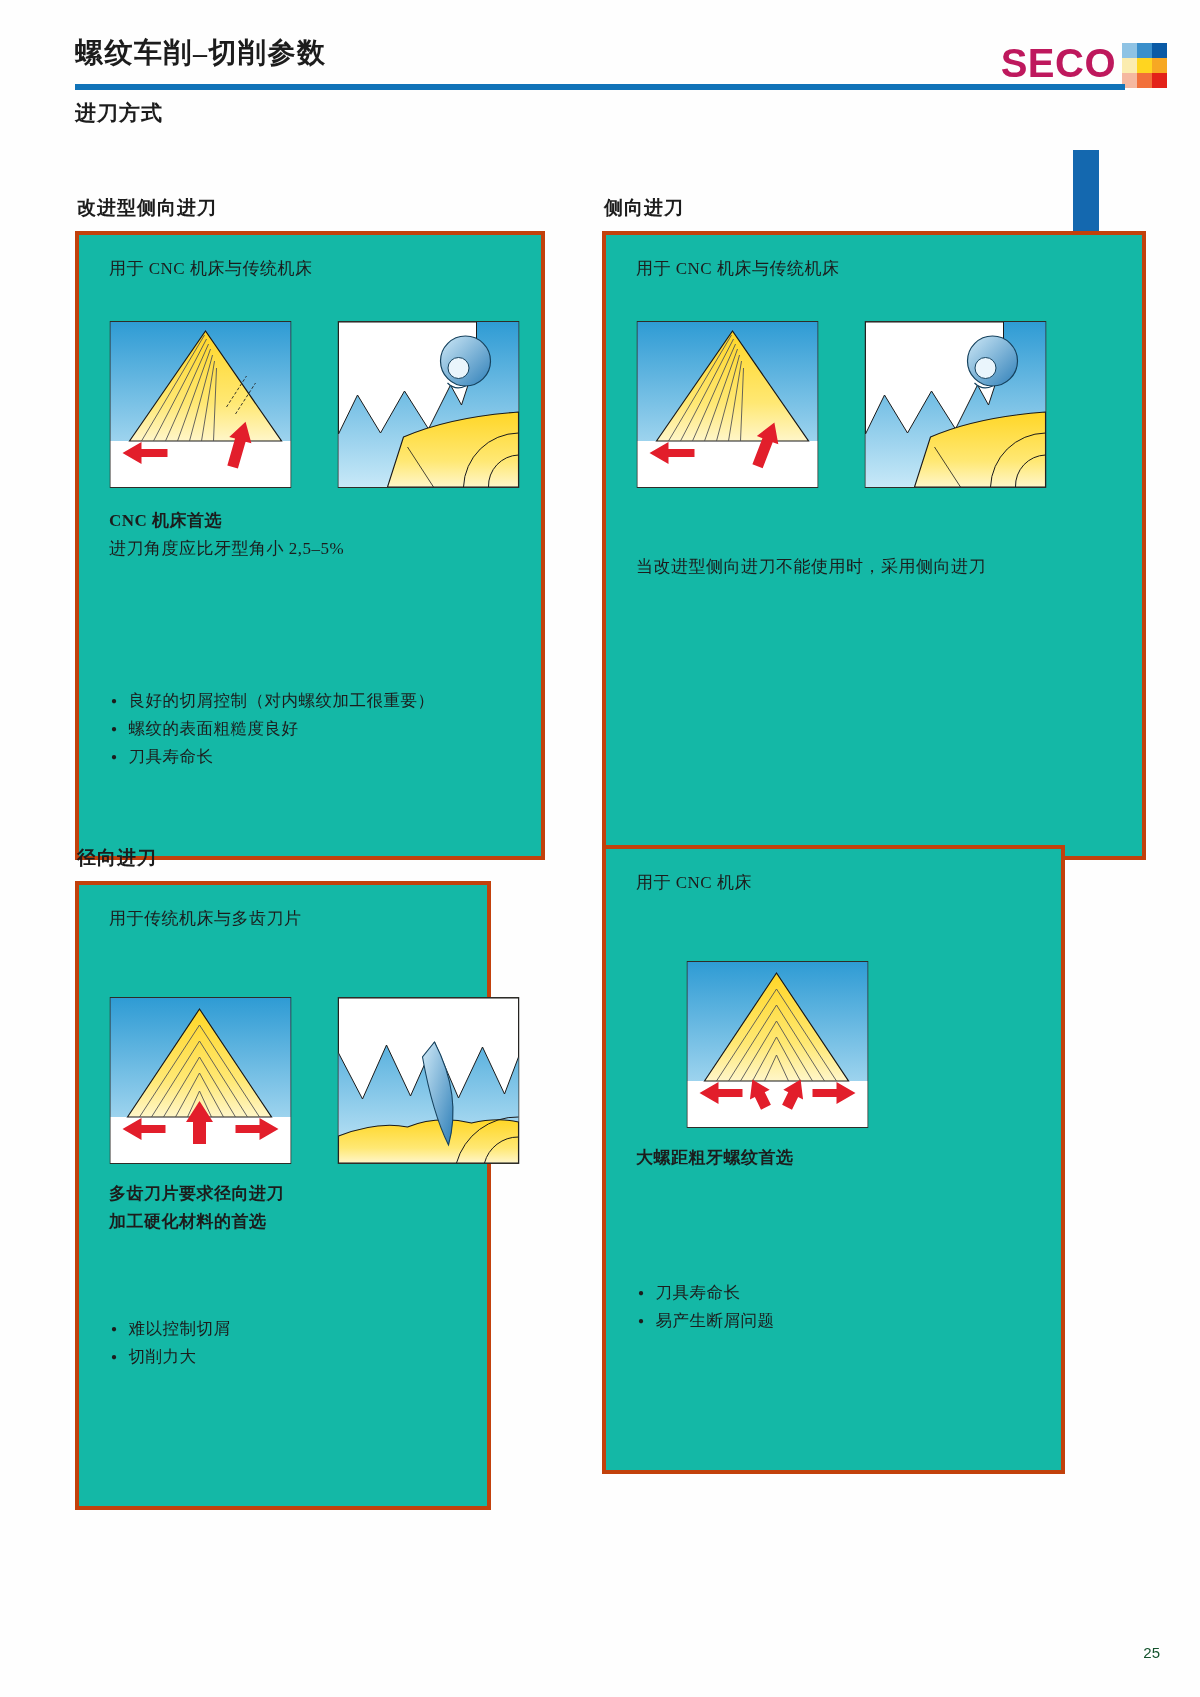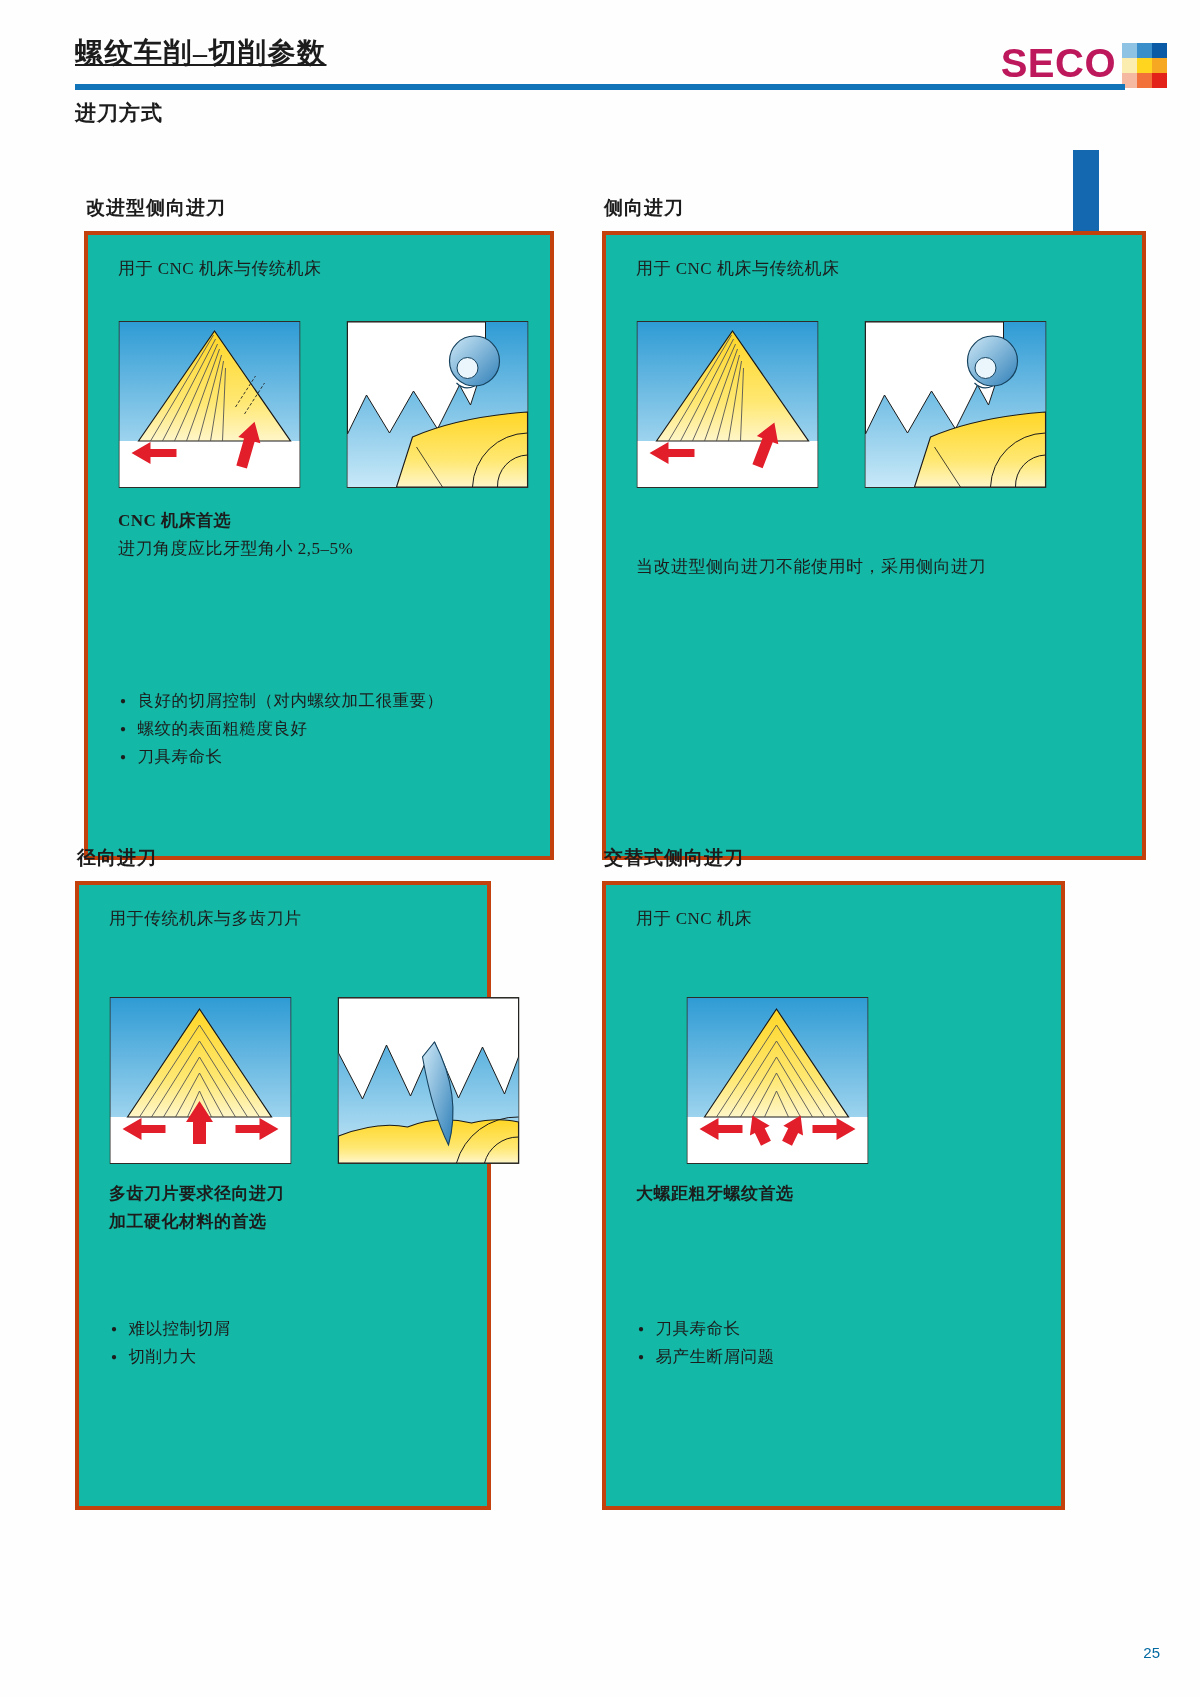--- a/index.html
+++ b/index.html
@@ -1,20 +1,20 @@
 <!DOCTYPE html>
 <html><head>
 <meta charset="utf-8">
 <style>
   html,body{margin:0;padding:0;}
   body{width:1200px;height:1697px;background:#ffffff;font-family:"Liberation Serif","DejaVu Serif",serif;color:#1c1c1c;}
   .page{position:relative;width:1200px;height:1697px;background:#fefefe;overflow:hidden;}
 
   
-  .header-title{position:absolute;left:75px;top:34px;font-size:28px;font-weight:bold;letter-spacing:1.5px;margin:0;text-decoration:underline;}
+  .header-title{position:absolute;left:75px;top:34px;font-size:28px;font-weight:bold;letter-spacing:1.5px;margin:0;}
   .logo{position:absolute;top:42px;right:33px;display:flex;align-items:flex-start;}
   .logo-text{font-family:"Liberation Sans","DejaVu Sans",sans-serif;font-weight:bold;font-size:40px;line-height:42px;color:#0058A8;letter-spacing:0.5px;}
   .logo-mosaic{display:grid;grid-template-columns:repeat(3,15px);grid-auto-rows:15px;margin-left:6px;margin-top:1px;}
   .logo-mosaic span{display:block;width:15px;height:15px;}
   .rule{position:absolute;left:75px;top:84px;width:1050px;height:6px;background:#1173B8;}
 
   .section-title{position:absolute;left:75px;top:99px;font-size:21px;font-weight:bold;letter-spacing:1px;margin:0;}
   .intro{position:absolute;left:75px;top:130px;font-size:16.5px;margin:0;letter-spacing:0.5px;}
 
   .side-tab{position:absolute;left:1073px;top:150px;width:26px;height:168px;background:#1468AF;}
@@ -34,21 +34,21 @@
   .note .b{font-weight:bold;}
   .row1 .note{top:272px;}
   .row2 .note{top:295px;}
   .row1 .note.note-late{top:318px;}
   .bullets{position:absolute;left:30px;margin:0;padding:0;list-style:none;font-size:16.5px;line-height:28px;letter-spacing:0.5px;}
   .row1 .bullets{top:452px;}
   .row2 .bullets{top:430px;}
   .bullets li{display:flex;align-items:center;}
   .bullets li::before{content:"\25CF";font-size:10px;line-height:28px;margin-right:11px;margin-left:2px;}
 
-  .page-number{position:absolute;right:40px;bottom:36px;font-size:15px;font-family:"Liberation Sans","DejaVu Sans",sans-serif;color:#0369a1;}
+  .page-number{position:absolute;right:40px;bottom:36px;font-size:15px;font-family:"Liberation Sans","DejaVu Sans",sans-serif;color:#14532d;}
   .defs-holder{position:absolute;width:0;height:0;overflow:hidden;}
 </style>
 </head>
 <body>
 
 <div class="page">
 
   <svg class="defs-holder" aria-hidden="true">
     <defs>
       <linearGradient id="skyG" x1="0" y1="0" x2="0" y2="1">
@@ -156,21 +156,21 @@
         <span style="background: rgb(242, 112, 58);"></span>
         <span style="background: rgb(227, 34, 25);"></span>
       </span>
   </div>
   <div class="rule" style="background: rgb(17, 115, 184);"></div>
 
   <h2 class="section-title">进刀方式</h2>
 
   <div class="side-tab"></div>
 
-  <section class="panel-wrap" style="left:84px;top:195px;width:470px;">
+  <section class="panel-wrap" style="left:75px;top:195px;width:470px;">
     <h3 class="panel-title">改进型侧向进刀</h3>
     <div class="panel-box row1">
       <p class="usage">用于 CNC 机床与传统机床</p>
       <div class="figures">
         <svg class="fig" viewBox="0 0 182 167">
             <use href="#dFlankMod"></use>
           </svg>
         <svg class="fig" viewBox="0 0 182 167">
             <use href="#dInsert"></use>
           </svg>
@@ -232,21 +232,20 @@
             <span>难以控制切屑</span>
           </li>
         <li>
             <span>切削力大</span>
           </li>
       </ul>
     </div>
   </section>
 
   <section class="panel-wrap" style="left:602px;top:845px;width:463px;">
-    <h3 class="panel-title">交替式侧向进刀</h3>
     <div class="panel-box row2">
       <p class="usage">用于 CNC 机床</p>
       <div class="figures indent">
         <svg class="fig" viewBox="0 0 182 167">
             <use href="#dAlt"></use>
           </svg>
       </div>
       <div class="note">
         <p class="b">大螺距粗牙螺纹首选</p>
       </div>

